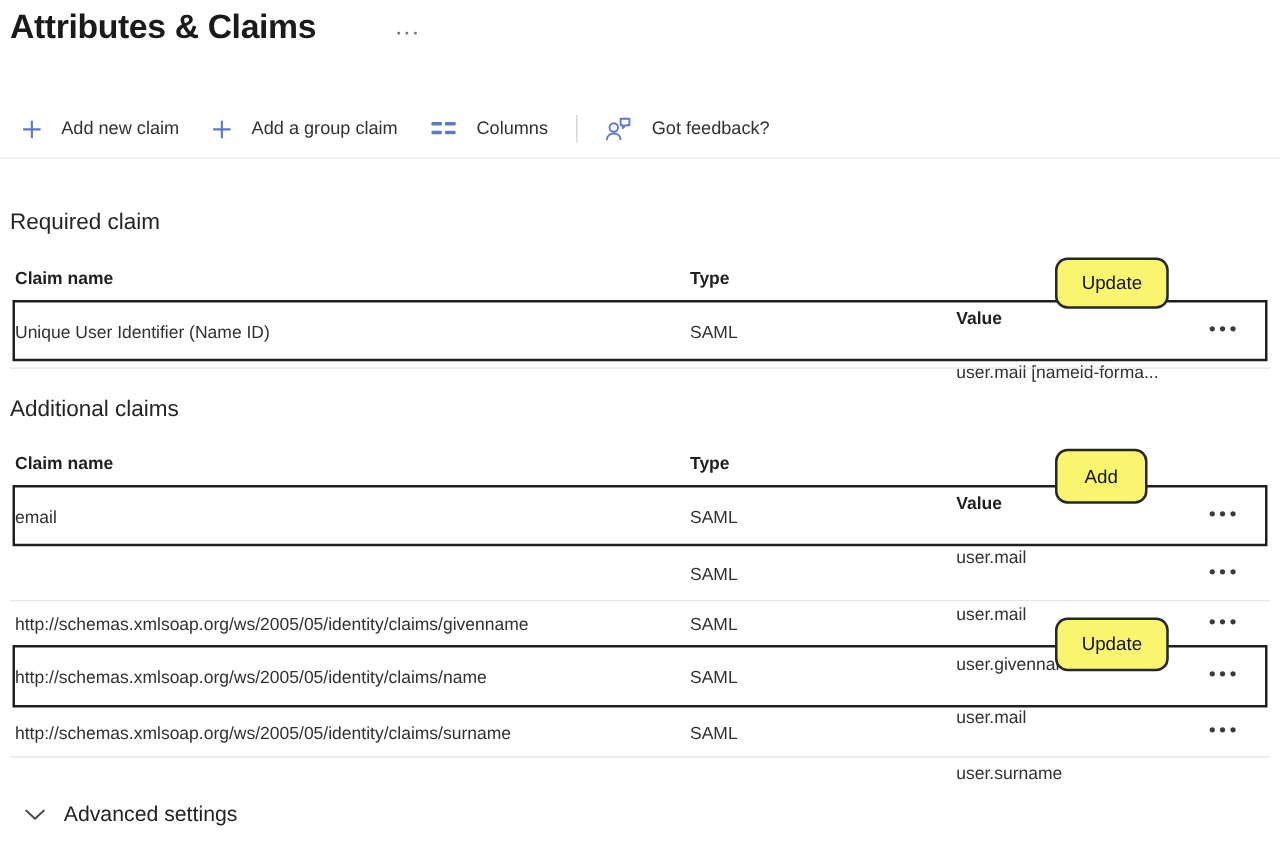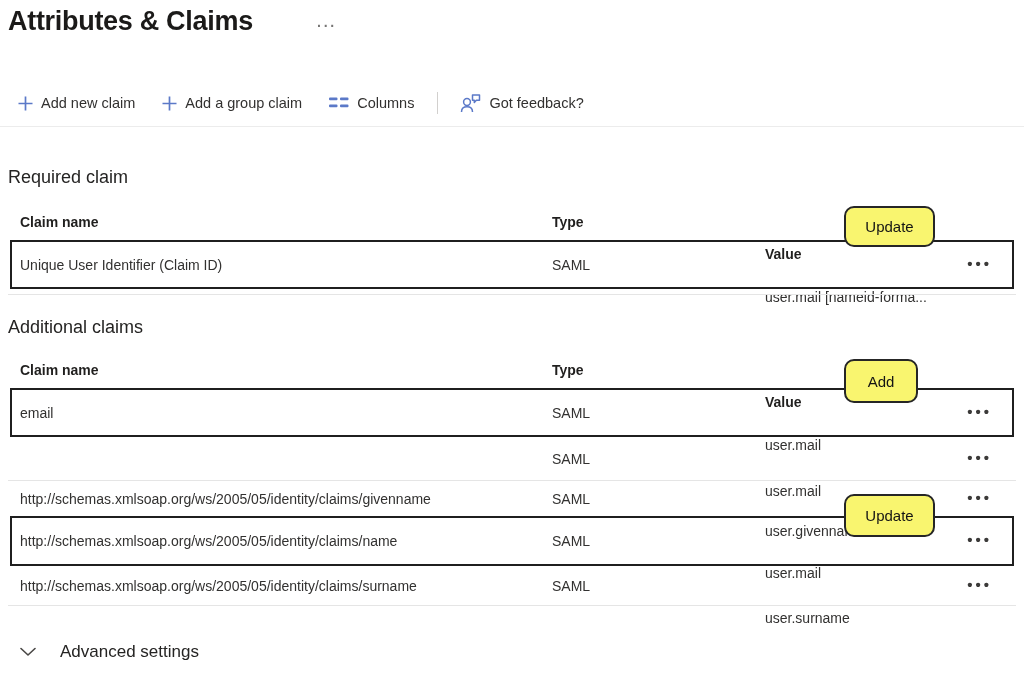--- a/index.html
+++ b/index.html
@@ -5,46 +5,46 @@
   * { margin:0; padding:0; box-sizing:border-box; }
   html,body { background:#ffffff; }
   body { font-family:"Liberation Sans", sans-serif; }
   .screen { position:relative; width:1024px; height:673px; background:#fff; overflow:hidden; color:#252423; }
   .abs { position:absolute; }
 
   .page-title { left:8px; top:6px; font-size:27px; font-weight:700; color:#1b1a19; letter-spacing:-0.3px; }
   .title-menu { left:317px; top:18px; font-size:14px; font-weight:700; color:#767574; letter-spacing:2px; cursor:pointer; background:none; border:none; }
 
   .toolbar { left:18px; top:87px; height:32px; display:flex; align-items:center; }
-  .tb-btn { display:flex; align-items:center; gap:8px; background:none; border:none; cursor:pointer;
+  .tb-btn { display:flex; align-items:center; gap:16px; background:none; border:none; cursor:pointer;
             font-family:inherit; font-size:14.5px; color:#323130; margin-right:27px; white-space:nowrap; }
   .tb-divider { width:1px; height:22px; background:#d2d0ce; margin:0 22px 0 -4px; }
   .toolbar-rule { left:0; top:126px; width:1024px; height:1px; background:#ececec; }
 
   .section-h { font-size:18px; font-weight:400; color:#252423; }
 
   .thead { left:0; top:0; width:1024px; height:20px; }
   .th { position:absolute; top:0; font-size:14px; font-weight:700; color:#201f1e; white-space:nowrap; }
 
   .row { left:0; width:1024px; }
   .cell { position:absolute; top:50%; transform:translateY(-50%); font-size:14px; color:#323130; white-space:nowrap; }
-  .c-claim { left:20px;text-align:center; }
+  .c-claim { left:12px;text-align:center; }
   .c-type  { left:552px; }
   .c-value { left:765px;margin-top:32px; }
   .menu-dots { position:absolute; top:50%; transform:translateY(-58%); right:32px; background:none; border:none; cursor:pointer;
                font-size:15px; font-weight:700; letter-spacing:3px; color:#3b3a39; }
 
   .hl-box { border:2px solid #1f1f1f; background:transparent; z-index:5; pointer-events:none; }
   .sep { height:1px; background:#e5e5e5; left:8px; width:1008px; }
 
   .sticker { display:flex; align-items:center; justify-content:center; z-index:10; cursor:default;
              background:#f9f56f; border:2px solid #262626; border-radius:10px;
              font-size:15px; color:#141414; }
 
-  .advanced { left:20px; top:642px; display:flex; align-items:center; gap:24px; background:none; border:none;
+  .advanced { left:20px; top:642px; display:flex; align-items:center; gap:15px; background:none; border:none;
               cursor:pointer; font-family:inherit; font-size:17px; color:#252423; }
 
   .icon { display:inline-flex; align-items:center; justify-content:center; }
 </style>
 </head>
 <body>
 
 <div class="screen">
 
   <h1 class="abs page-title">Attributes &amp; Claims</h1>
@@ -94,21 +94,21 @@
 
   <h2 class="abs section-h" style="left:8px; top:167px;">Required claim</h2>
 
   <div class="abs thead" style="top:214px;">
     <span class="th c-claim">Claim name</span>
     <span class="th c-type">Type</span>
     <span class="th c-value">Value</span>
   </div>
 
   <div class="abs row" style="top:240px; height:49px;">
-    <span class="cell c-claim">Unique User Identifier (Claim ID)</span>
+    <span class="cell c-claim">Unique User Identifier (Name ID)</span>
     <span class="cell c-type">SAML</span>
     <span class="cell c-value">user.mail [nameid-forma...</span>
     <button class="menu-dots">•••</button>
   </div>
   <div class="abs sep" style="top:294px;"></div>
   <div class="abs hl-box" style="left:10px; top:240px; width:1004px; height:49px;"></div>
 
   <h2 class="abs section-h" style="left:8px; top:317px;text-align:right;">Additional claims</h2>
 
   <div class="abs thead" style="top:362px;">

